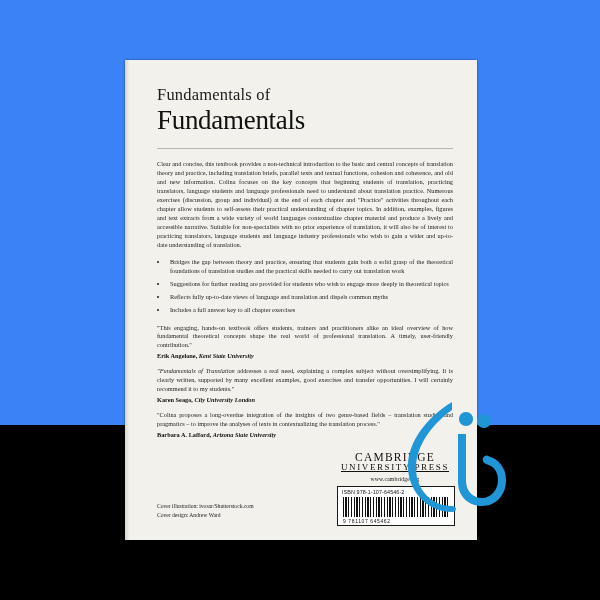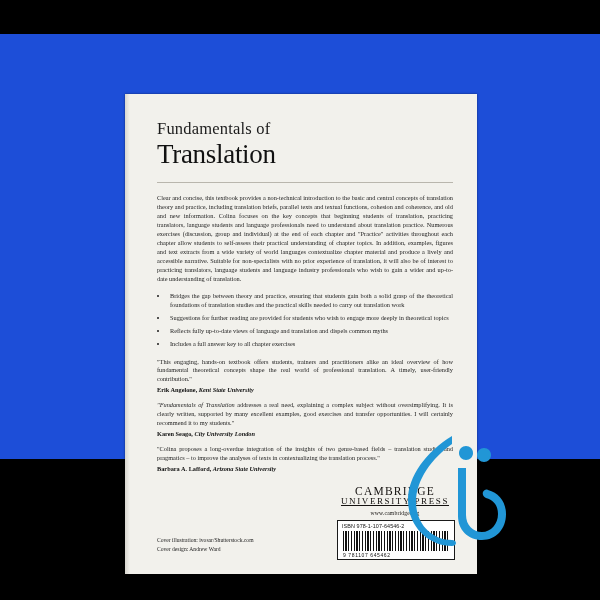--- a/index.html
+++ b/index.html
@@ -11,22 +11,21 @@
     overflow: hidden;
   }
   body {
     font-family: "Liberation Serif", serif;
   }
 
   #stage {
     position: relative;
     width: 600px;
     height: 425px;
-    background: #1d4ed8;
-    margin-top: 34px;
+    background: #3b82f6;
   }
 
   
   #cover {
     position: absolute;
     left: 125px;
     top: 60px;
     width: 352px;
     height: 480px;
     background: #f2f1ec;
@@ -207,21 +206,21 @@
 </head>
 <body>
 
 <div id="stage">
 
   <div id="cover">
 
     <div class="inner">
 
       <div class="title-small">Fundamentals of</div>
-      <div class="title-big">Translation</div>
+      <div class="title-big">Fundamentals</div>
 
       <div class="rule"></div>
 
       <p class="blurb">Clear and concise, this textbook provides a non-technical introduction to the basic and central concepts of translation theory and practice, including translation briefs, parallel texts and textual functions, cohesion and coherence, and old and new information. Colina focuses on the key concepts that beginning students of translation, practicing translators, language students and language professionals need to understand about translation practice. Numerous exercises (discussion, group and individual) at the end of each chapter and "Practice" activities throughout each chapter allow students to self-assess their practical understanding of chapter topics. In addition, examples, figures and text extracts from a wide variety of world languages contextualize chapter material and produce a lively and accessible narrative. Suitable for non-specialists with no prior experience of translation, it will also be of interest to practicing translators, language students and language industry professionals who wish to gain a wider and up-to-date understanding of translation.</p>
 
       <ul class="features">
         <li>Bridges the gap between theory and practice, ensuring that students gain both a solid grasp of the theoretical foundations of translation studies and the practical skills needed to carry out translation work</li>
         <li>Suggestions for further reading are provided for students who wish to engage more deeply in theoretical topics</li>
         <li>Reflects fully up-to-date views of language and translation and dispels common myths</li>
         <li>Includes a full answer key to all chapter exercises</li>

